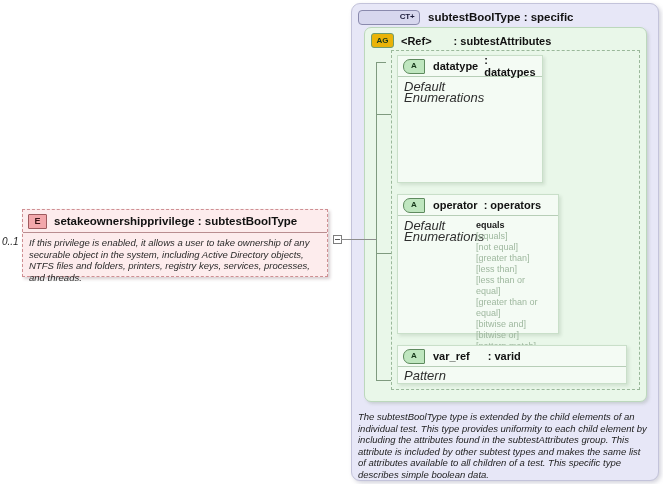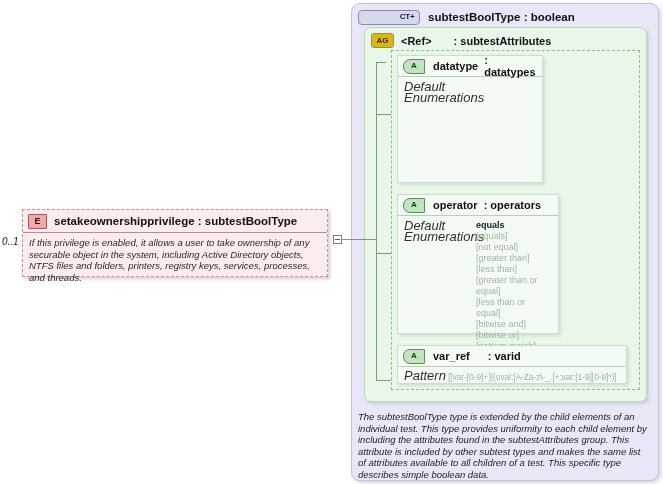--- a/index.html
+++ b/index.html
@@ -167,21 +167,21 @@
 
 <div class="abs" id="conn-box"></div>
 <div class="abs" id="conn-line"></div>
 
 <div class="abs" id="ct-panel">
   <div id="ct-header">
     <span class="icon-CT">
         <span>CT</span>
         <span>+</span>
       </span>
-    <span id="ct-title">subtestBoolType : boolean</span>
+    <span id="ct-title">subtestBoolType : specific</span>
   </div>
 </div>
 
 <div class="abs" id="ag-box">
   <div id="ag-header">
     <span class="icon-AG">AG</span>
     <span id="ag-ref">&lt;Ref&gt;</span>
     <span id="ag-type">: subtestAttributes</span>
   </div>
 </div>
@@ -219,34 +219,33 @@
     <div class="facet-label">
       <div>Default</div>
       <div>Enumerations</div>
     </div>
     <div class="facet-values">
       <div class="facet-default">equals</div>
       <div class="facet-enum">[equals]</div>
       <div class="facet-enum">[not equal]</div>
       <div class="facet-enum">[greater than]</div>
       <div class="facet-enum">[less than]</div>
+      <div class="facet-enum">[less than or equal]</div>
       <div class="facet-enum">[greater than or equal]</div>
-      <div class="facet-enum">[less than or equal]</div>
       <div class="facet-enum">[bitwise and]</div>
       <div class="facet-enum">[bitwise or]</div>
       <div class="facet-enum">[pattern match]</div>
     </div>
   </div>
 </div>
 
 <div class="abs attr-box" id="box-varref">
   <div class="attr-header">
     <span class="icon-A">A</span>
     <span class="attr-name">var_ref</span>
     <span class="attr-type" style="margin-left:18px;"><span>:</span> <span>varid</span></span>
   </div>
   <div class="attr-body">
     <div class="facet-label">Pattern</div>
-    <div id="pattern-value">[[var-[0-9]+)|(oval:[A-Za-z\-_.]+:var:[1-9][0-9]*)]</div>
   </div>
 </div>
 
 <div class="abs" id="ct-doc">The subtestBoolType type is extended by the child elements of an individual test.  This type provides uniformity to each child element by including the attributes found in the subtestAttributes group.  This attribute is included by other subtest types and makes the same list of attributes available to all children of a test.  This specific type describes simple boolean data.</div>
 
 </body></html>

